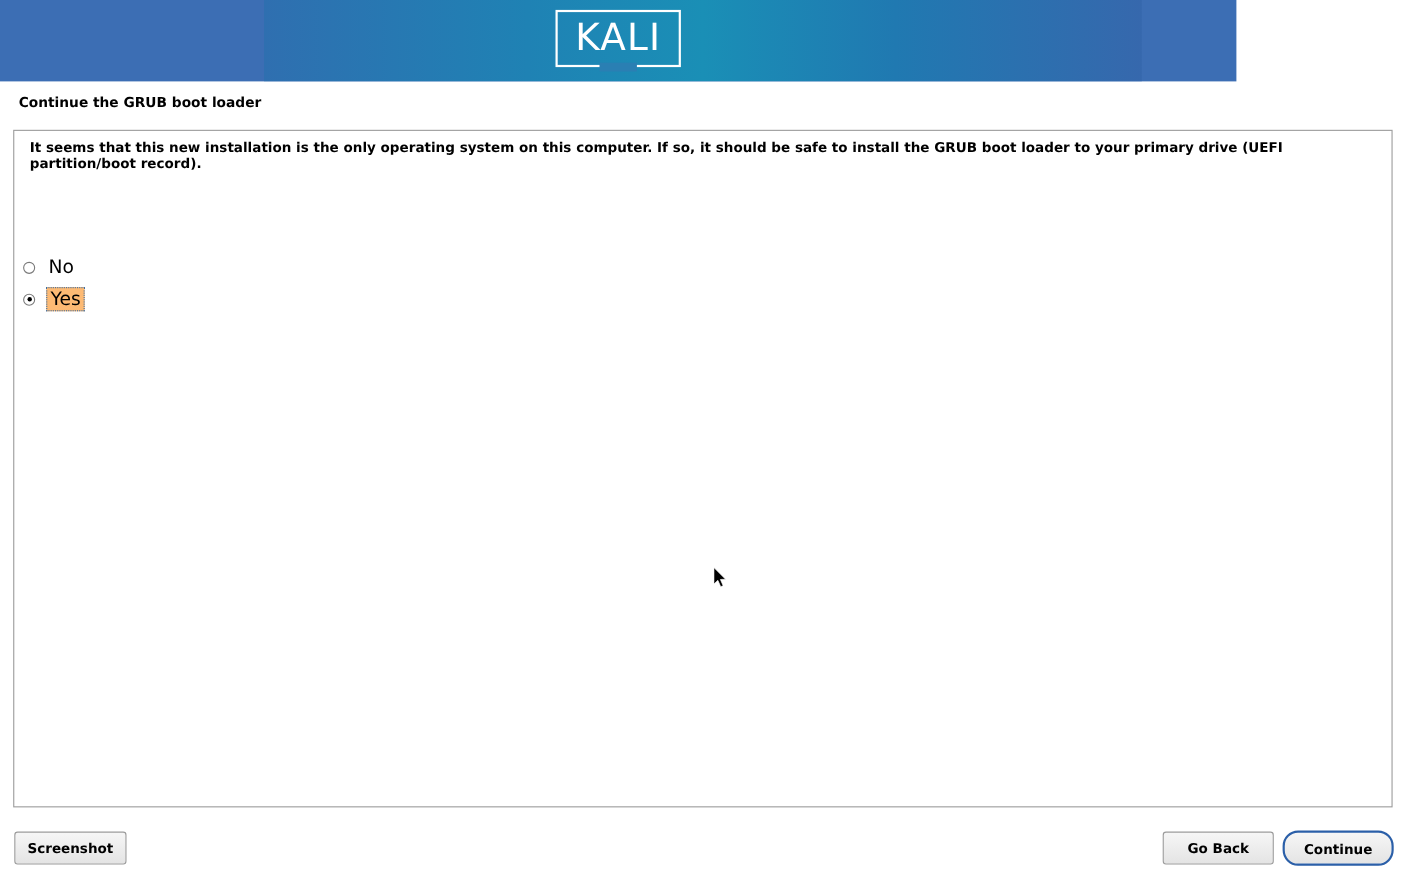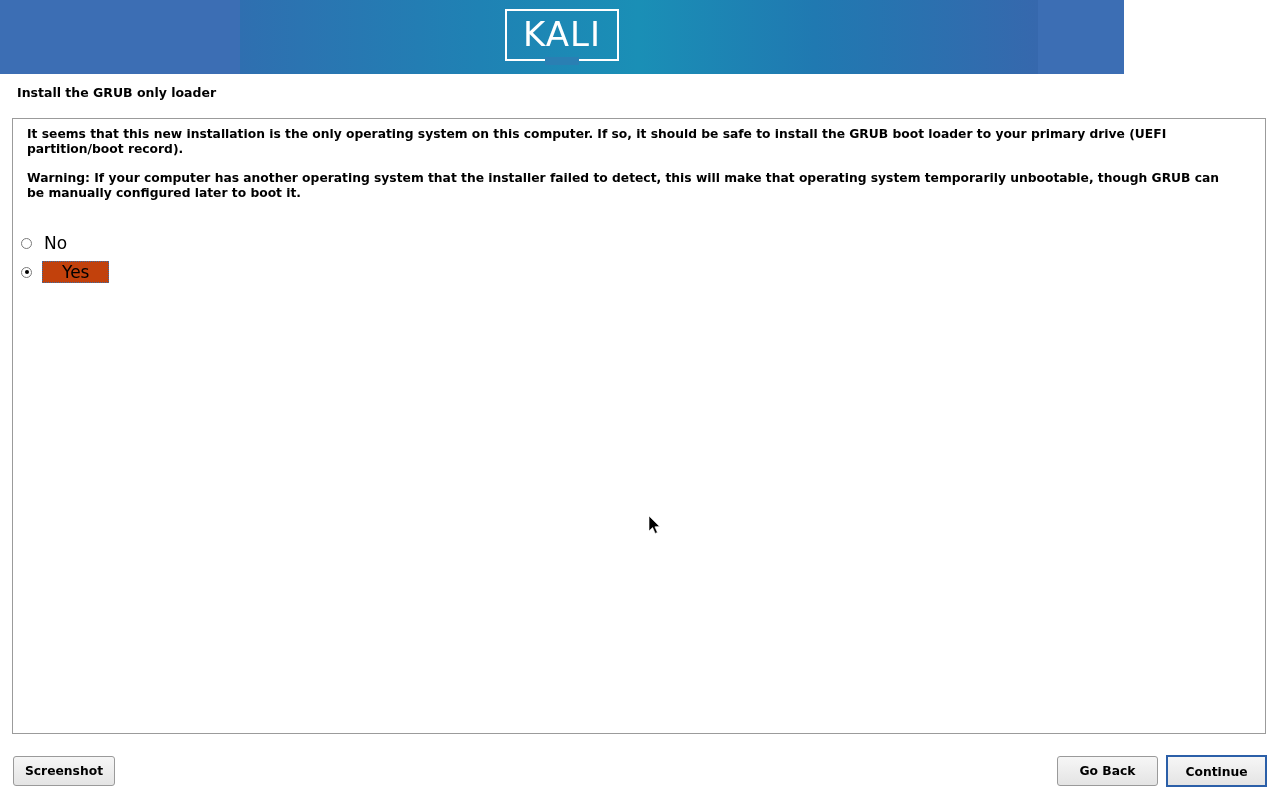--- a/index.html
+++ b/index.html
@@ -145,22 +145,22 @@
     background: #000000;
   }
   .radio-label {
     font-size: 17px;
     font-weight: normal;
     color: #000000;
     padding: 0 2px;
   }
   .radio-label.focused {
     border: 1px dotted #3a6ea5;
-    background: #c2410c;
-    padding: 0 19px;
+    background: #fdba74;
+    padding: 0 3px;
   }
 
   
   .cursor {
     position: absolute;
     left: 636px;
     top: 397px;
     width: 12px;
     height: 19px;
   }
@@ -190,45 +190,44 @@
     top: 756px;
     width: 101px;
   }
   .btn-continue {
     left: 1166px;
     top: 755px;
     width: 101px;
     height: 32px;
     line-height: 30px;
     border: 2px solid #2b5fa8;
-    border-radius: 0;
+    border-radius: 14px;
   }
 </style>
 </head>
 <body>
 
 <div id="app">
 
   <div class="banner">
     <div class="banner-gradient"></div>
     <div class="banner-logo">
       <div class="logo-box">
         <span>KALI</span>
         <span class="logo-notch"></span>
       </div>
     </div>
   </div>
 
-  <div class="page-title">Install the GRUB only loader</div>
+  <div class="page-title">Continue the GRUB boot loader</div>
 
   <div class="content-frame">
 
     <p class="para bold p1">It seems that this new installation is the only operating system on this computer. If so, it should be safe to install the GRUB boot loader to your primary drive (UEFI partition/boot record).</p>
 
-    <p class="para bold p2">Warning: If your computer has another operating system that the installer failed to detect, this will make that operating system temporarily unbootable, though GRUB can be manually configured later to boot it.</p>
 
 
     <div class="radio-row r1">
       <span class="radio"></span>
       <span class="radio-label">No</span>
     </div>
 
     <div class="radio-row r2">
       <span class="radio checked"></span>
       <span class="radio-label focused">Yes</span>

